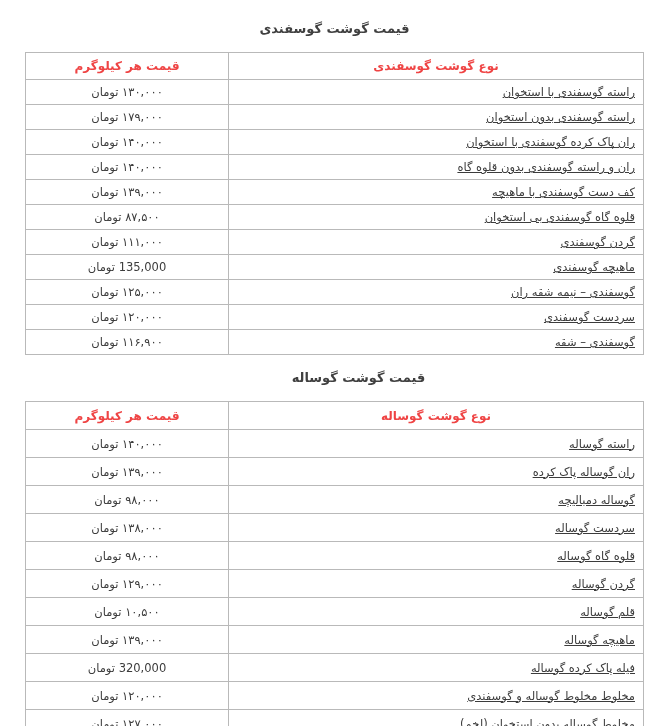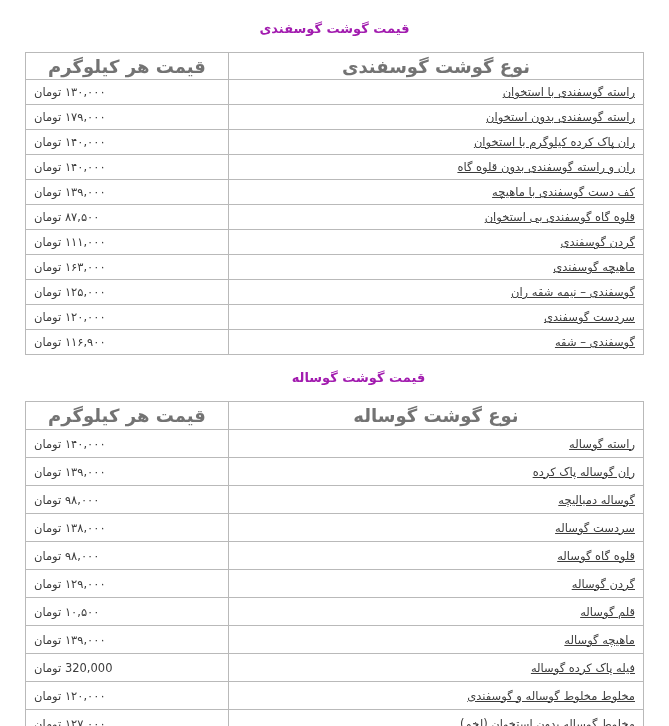--- a/index.html
+++ b/index.html
@@ -18,21 +18,21 @@
 
   .page {
     width: 669px;
     box-sizing: border-box;
   }
 
   .section-title {
     text-align: center;
     font-size: 13px;
     font-weight: bold;
-    color: #a21caf;
+    color: #404040;
     direction: rtl;
     line-height: 1;
   }
 
   #title-sheep-wrap { padding-top: 22px; padding-bottom: 0; }
   #title-calf-wrap  { padding-top: 16px; padding-bottom: 0; margin-left: 48px; }
 
   table.price-table {
     border-collapse: collapse;
     table-layout: fixed;
@@ -50,37 +50,37 @@
   table.price-table td {
     border: 1px solid #b9b9b9;
     padding: 0 8px;
     font-size: 11.5px;
     color: #3c3c3c;
     background: #ffffff;
   }
 
   table.price-table th {
     font-weight: bold;
-    font-size: 18px;
-    color: #737373;
+    font-size: 12px;
+    color: #ef4444;
     text-align: center;
   }
 
   .t-sheep th { height: 26px; }
   .t-sheep td { height: 24px; }
   .t-calf  th { height: 27px; }
   .t-calf  td { height: 27px; }
 
   td.cell-name {
     text-align: right;
     white-space: nowrap;
     text-decoration: underline;
   }
   td.cell-price {
-    text-align: left;
+    text-align: center;
     white-space: nowrap;
   }
 </style>
 </head>
 <body>
 
 <div class="page">
 
   <div id="title-sheep-wrap">
     <div class="section-title">قیمت گوشت گوسفندی</div>
@@ -100,42 +100,42 @@
     <tbody id="sheep-table-body">
         <tr>
           <td class="cell-name">راسته گوسفندی با استخوان</td>
           <td class="cell-price">۱۳۰,۰۰۰ تومان</td>
         </tr>
         <tr>
           <td class="cell-name">راسته گوسفندی بدون استخوان</td>
           <td class="cell-price">۱۷۹,۰۰۰ تومان</td>
         </tr>
         <tr>
-          <td class="cell-name">ران پاک کرده کیلوگرم با استخوان</td>
+          <td class="cell-name">ران پاک کرده گوسفندی با استخوان</td>
           <td class="cell-price">۱۴۰,۰۰۰ تومان</td>
         </tr>
         <tr>
           <td class="cell-name">ران و راسته گوسفندی بدون قلوه گاه</td>
           <td class="cell-price">۱۴۰,۰۰۰ تومان</td>
         </tr>
         <tr>
           <td class="cell-name">کف دست گوسفندی با ماهیچه</td>
           <td class="cell-price">۱۳۹,۰۰۰ تومان</td>
         </tr>
         <tr>
           <td class="cell-name">قلوه گاه گوسفندی بی استخوان</td>
           <td class="cell-price">۸۷,۵۰۰ تومان</td>
         </tr>
         <tr>
           <td class="cell-name">گردن گوسفندی</td>
           <td class="cell-price">۱۱۱,۰۰۰ تومان</td>
         </tr>
         <tr>
           <td class="cell-name">ماهیچه گوسفندی</td>
-          <td class="cell-price">۱۶۳,۰۰۰ تومان</td>
+          <td class="cell-price">135,000 تومان</td>
         </tr>
         <tr>
           <td class="cell-name">گوسفندی – نیمه شقه ران</td>
           <td class="cell-price">۱۲۵,۰۰۰ تومان</td>
         </tr>
         <tr>
           <td class="cell-name">سردست گوسفندی</td>
           <td class="cell-price">۱۲۰,۰۰۰ تومان</td>
         </tr>
         <tr>

